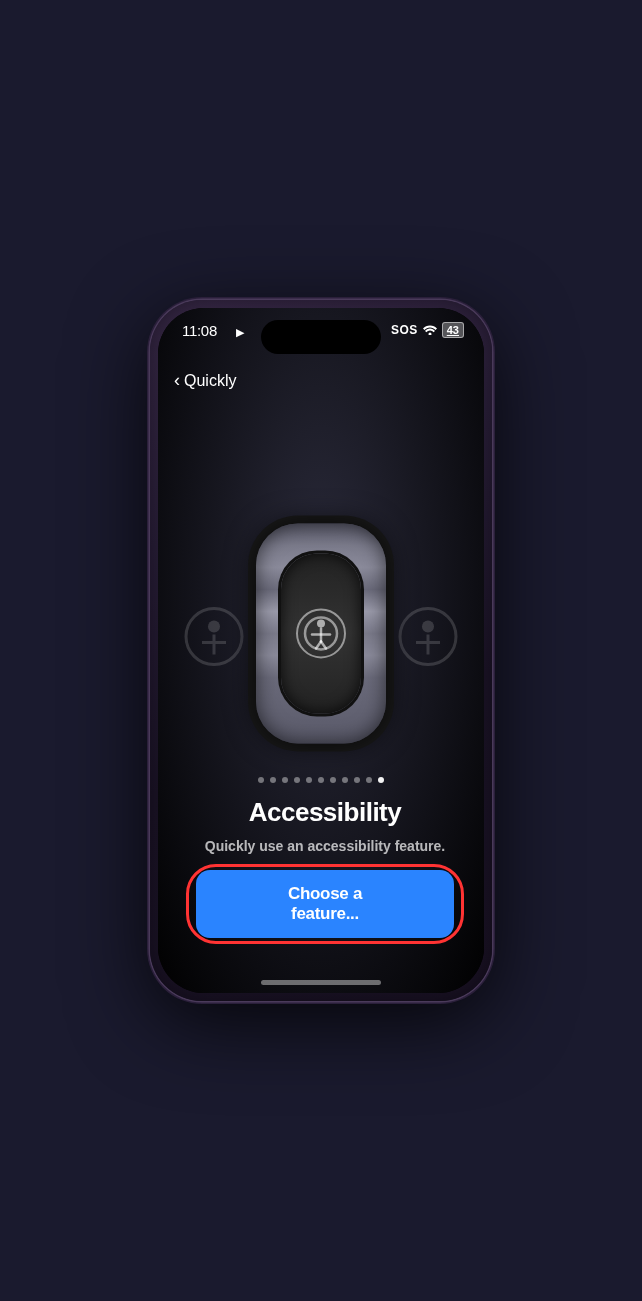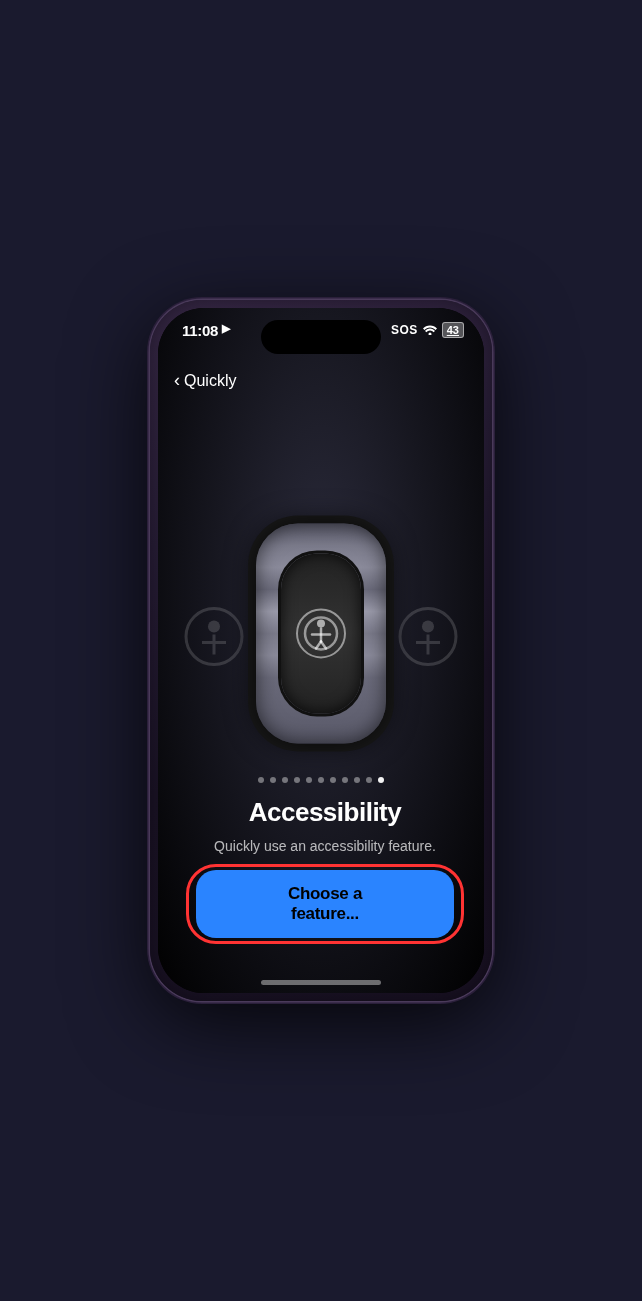--- a/index.html
+++ b/index.html
@@ -62,25 +62,25 @@
       align-items: flex-start;
       padding-top: 14px;
       padding-left: 24px;
       padding-right: 20px;
       z-index: 9;
       color: white;
     }
 
     .status-time {
       font-size: 15px;
-      font-weight: 700;
+      font-weight: 400;
       letter-spacing: -0.3px;
       display: flex;
-      align-items: flex-start;
-      gap: 4px;
+      align-items: flex-end;
+      gap: 19px;
     }
 
     .status-right {
       margin-left: auto;
       display: flex;
       align-items: center;
       gap: 4px;
       font-size: 13px;
       font-weight: 600;
     }
@@ -257,44 +257,44 @@
       color: white;
       font-size: 26px;
       font-weight: 700;
       text-align: center;
       letter-spacing: -0.5px;
     }
 
     .feature-subtitle {
       color: rgba(255,255,255,0.7);
       font-size: 14px;
-      font-weight: 400;
+      font-weight: 700;
       text-align: left;
     }
 
     .choose-btn-wrapper {
       position: relative;
       margin-top: 6px;
     }
 
     .choose-btn-highlight {
       position: absolute;
       top: -6px;
       left: -10px;
       right: -10px;
       bottom: -6px;
       border: 3px solid #ff3333;
       border-radius: 30px;
     }
 
     .choose-btn {
       background: #2a84ff;
-      color: #000000;
+      color: #ffffff;
       border: none;
-      border-radius: 20px;
+      border-radius: 14px;
       padding: 14px 60px;
       font-size: 17px;
       font-weight: 600;
       letter-spacing: -0.3px;
       cursor: pointer;
       display: block;
     }
 
     
     .home-indicator {

